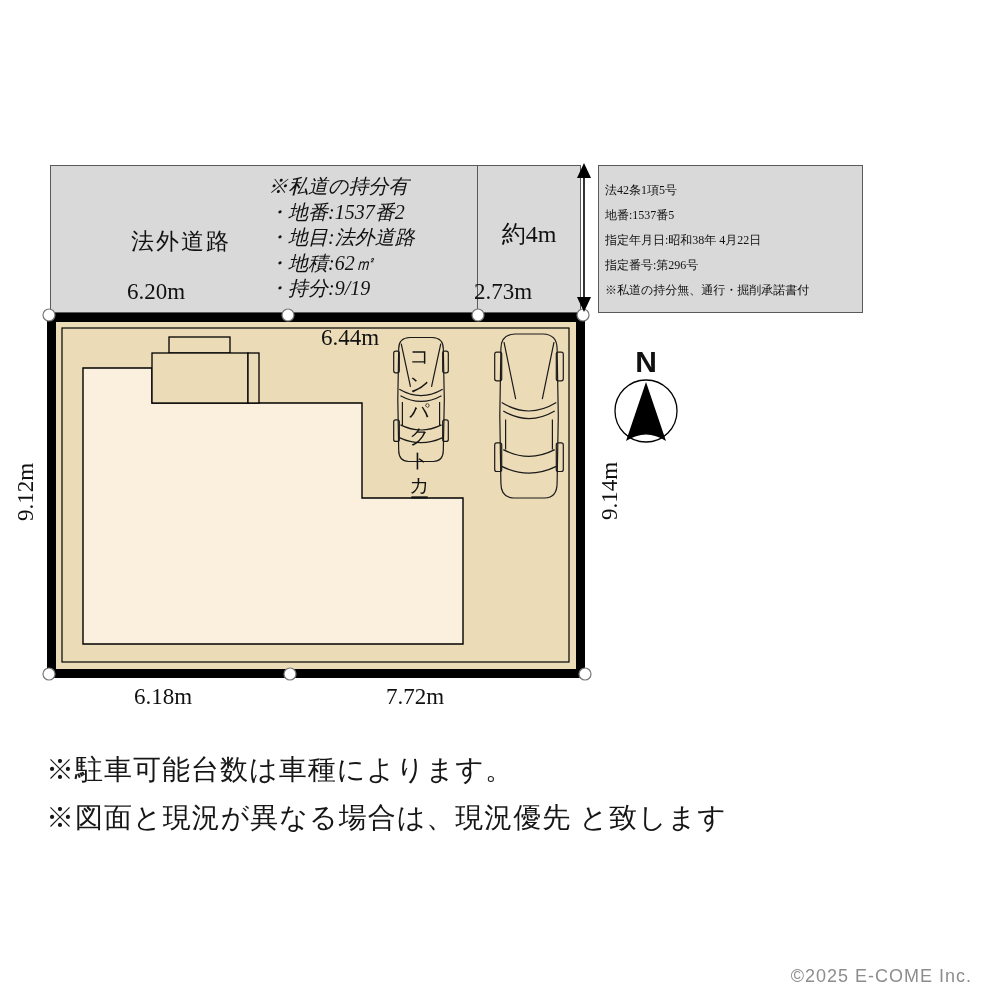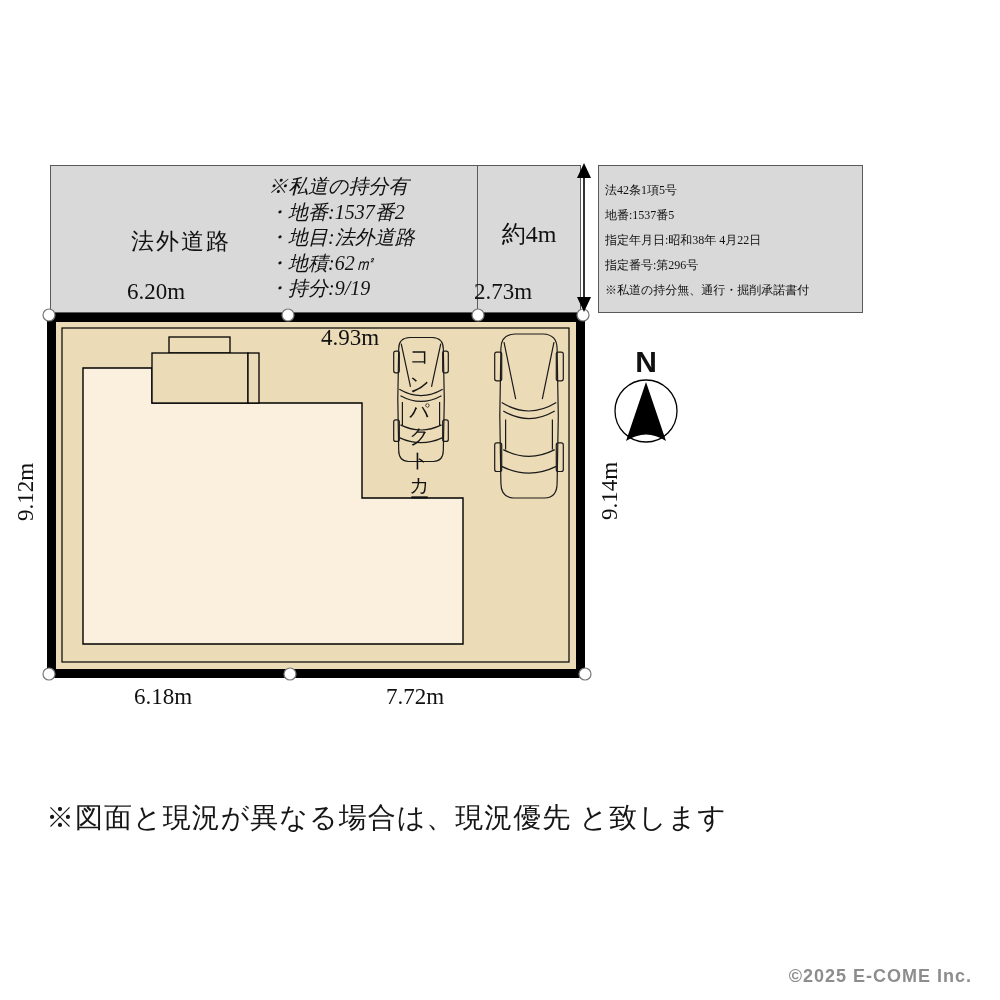--- a/index.html
+++ b/index.html
@@ -11,21 +11,21 @@
   .nowrap{white-space:nowrap;}
   .road-name{font-size:23px;letter-spacing:2px;text-align:right;}
   .dim{font-size:23px;}
   .dim-big{font-size:24px;}
   .notes{font-size:20px;line-height:25.5px;font-style:italic;}
   .infolines{font-size:12px;line-height:25px;white-space:nowrap;}
   .vlabel{transform:rotate(-90deg);transform-origin:center;}
   .carlabel{writing-mode:vertical-rl;font-size:20px;letter-spacing:2px;line-height:22px;}
   .north{font-family:"Liberation Sans","DejaVu Sans",sans-serif;font-weight:bold;font-size:30px;}
   .footnote{font-size:28px;letter-spacing:1px;color:#161616;white-space:nowrap;}
-  .copyright{font-family:"Liberation Sans","DejaVu Sans",sans-serif;font-weight:bold;font-size:18px;
+  .copyright{font-family:"Liberation Sans","DejaVu Sans",sans-serif;font-weight:normal;font-size:18px;
              letter-spacing:1px;color:var(--copyright-gray,#8d8d8d);white-space:nowrap;}
   svg{display:block;}
 </style>
 </head>
 <body>
 
 <div class="canvas">
 
   <div class="graybox" style="left:50px;top:165px;width:531px;height:148px;"></div>
 
@@ -110,27 +110,28 @@
     <div>※私道の持分有</div>
     <div>・地番:1537番2</div>
     <div>・地目:法外道路</div>
     <div>・地積:62㎡</div>
     <div>・持分:9/19</div>
   </div>
 
   <div class="abs dim-big ctr" style="left:479px;top:218px;width:100px;">約4m</div>
   <div class="abs dim ctr" style="left:463px;top:279px;width:80px;">2.73m</div>
 
-  <div class="abs dim ctr" style="left:310px;top:325px;width:80px;">4.93m</div>
+  <div class="abs dim ctr" style="left:310px;top:325px;width:80px;">6.44m</div>
   <div class="abs dim ctr" style="left:123px;top:684px;width:80px;">6.18m</div>
   <div class="abs dim ctr" style="left:375px;top:684px;width:80px;">7.72m</div>
   <div class="abs dim ctr vlabel" style="left:-14px;top:479px;width:80px;">9.12m</div>
   <div class="abs dim ctr vlabel" style="left:570px;top:478px;width:80px;">9.14m</div>
 
   <div class="abs carlabel" style="left:409px;top:339px;height:170px;">コンパクトカー</div>
 
   <div class="abs north ctr" style="left:626px;top:345px;width:40px;">N</div>
 
+  <div class="abs footnote" style="left:46px;top:751px;">※駐車可能台数は車種によります。</div>
   <div class="abs footnote" style="left:46px;top:799px;">※図面と現況が異なる場合は、現況優先 と致します</div>
 
   <div class="abs copyright" style="right:28px;top:966px;">©2025  E-COME Inc.</div>
 
 </div>
 
 </body></html>

